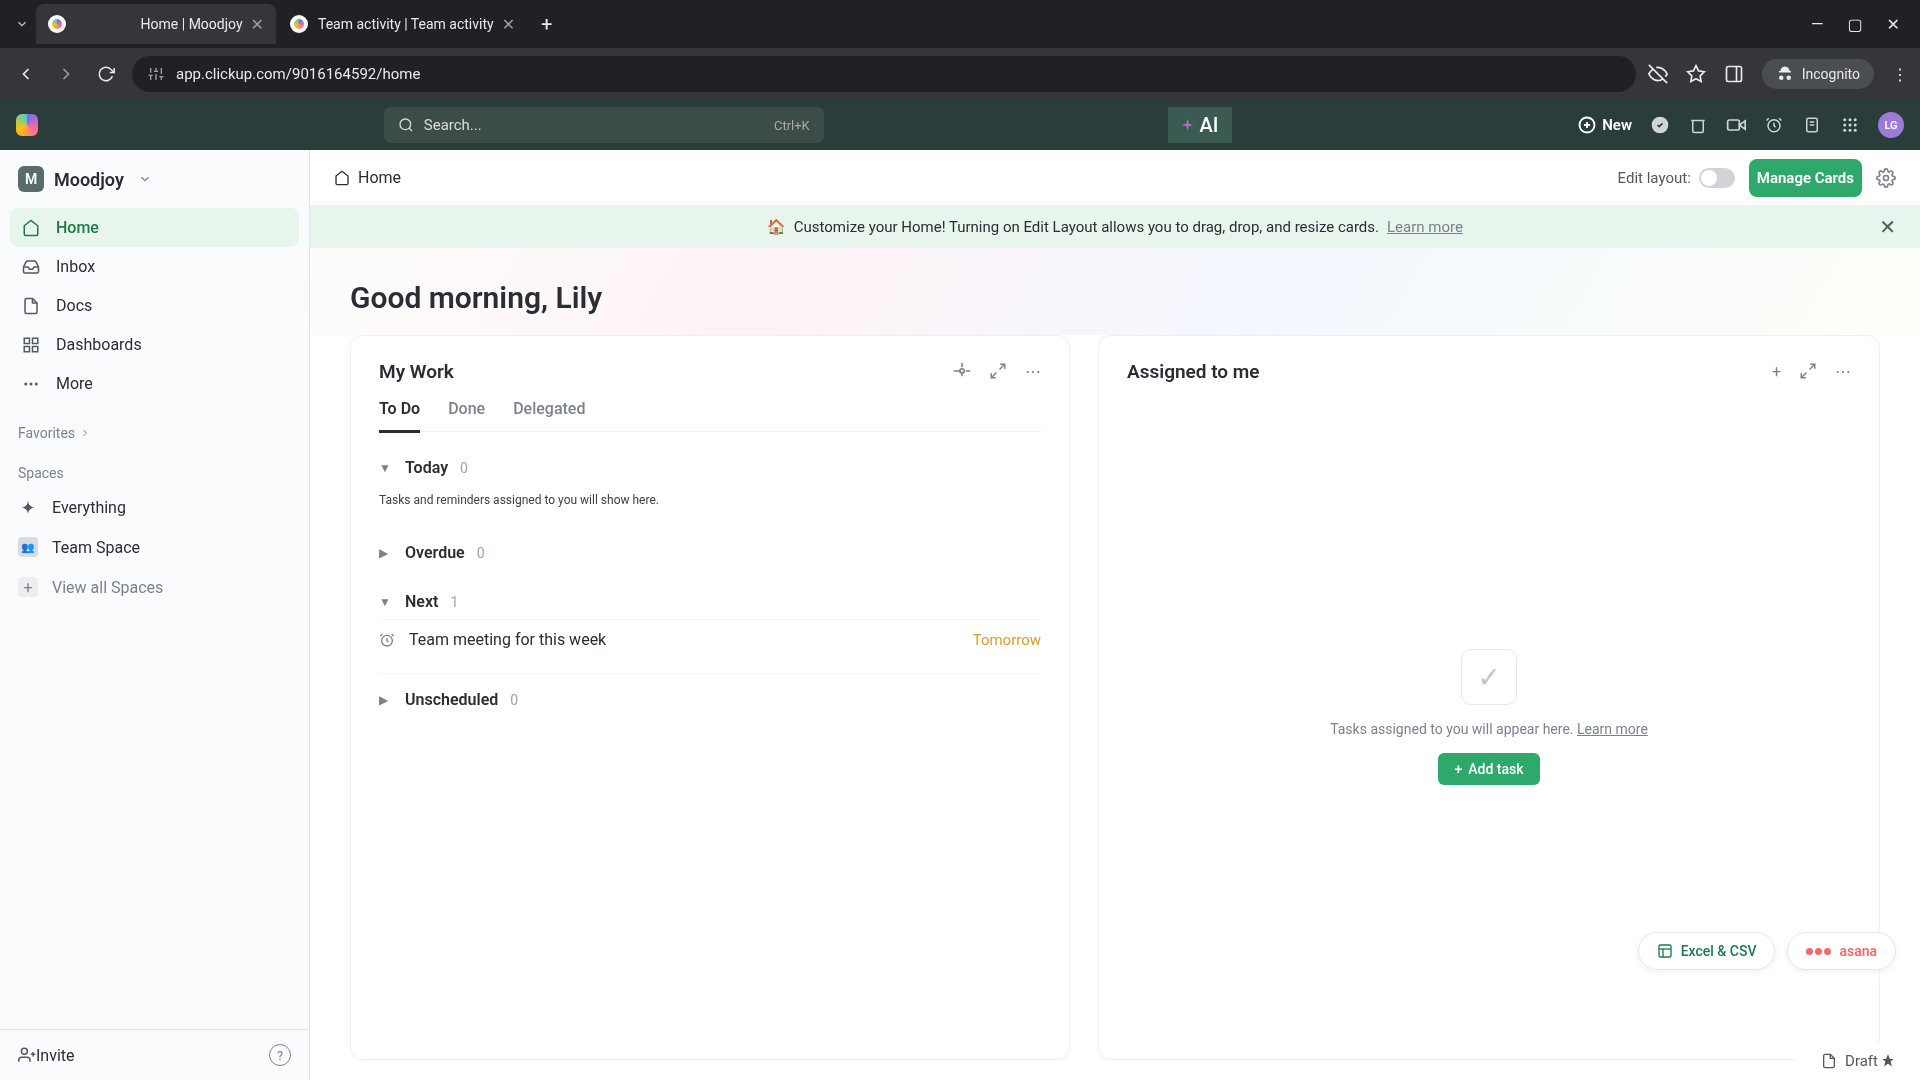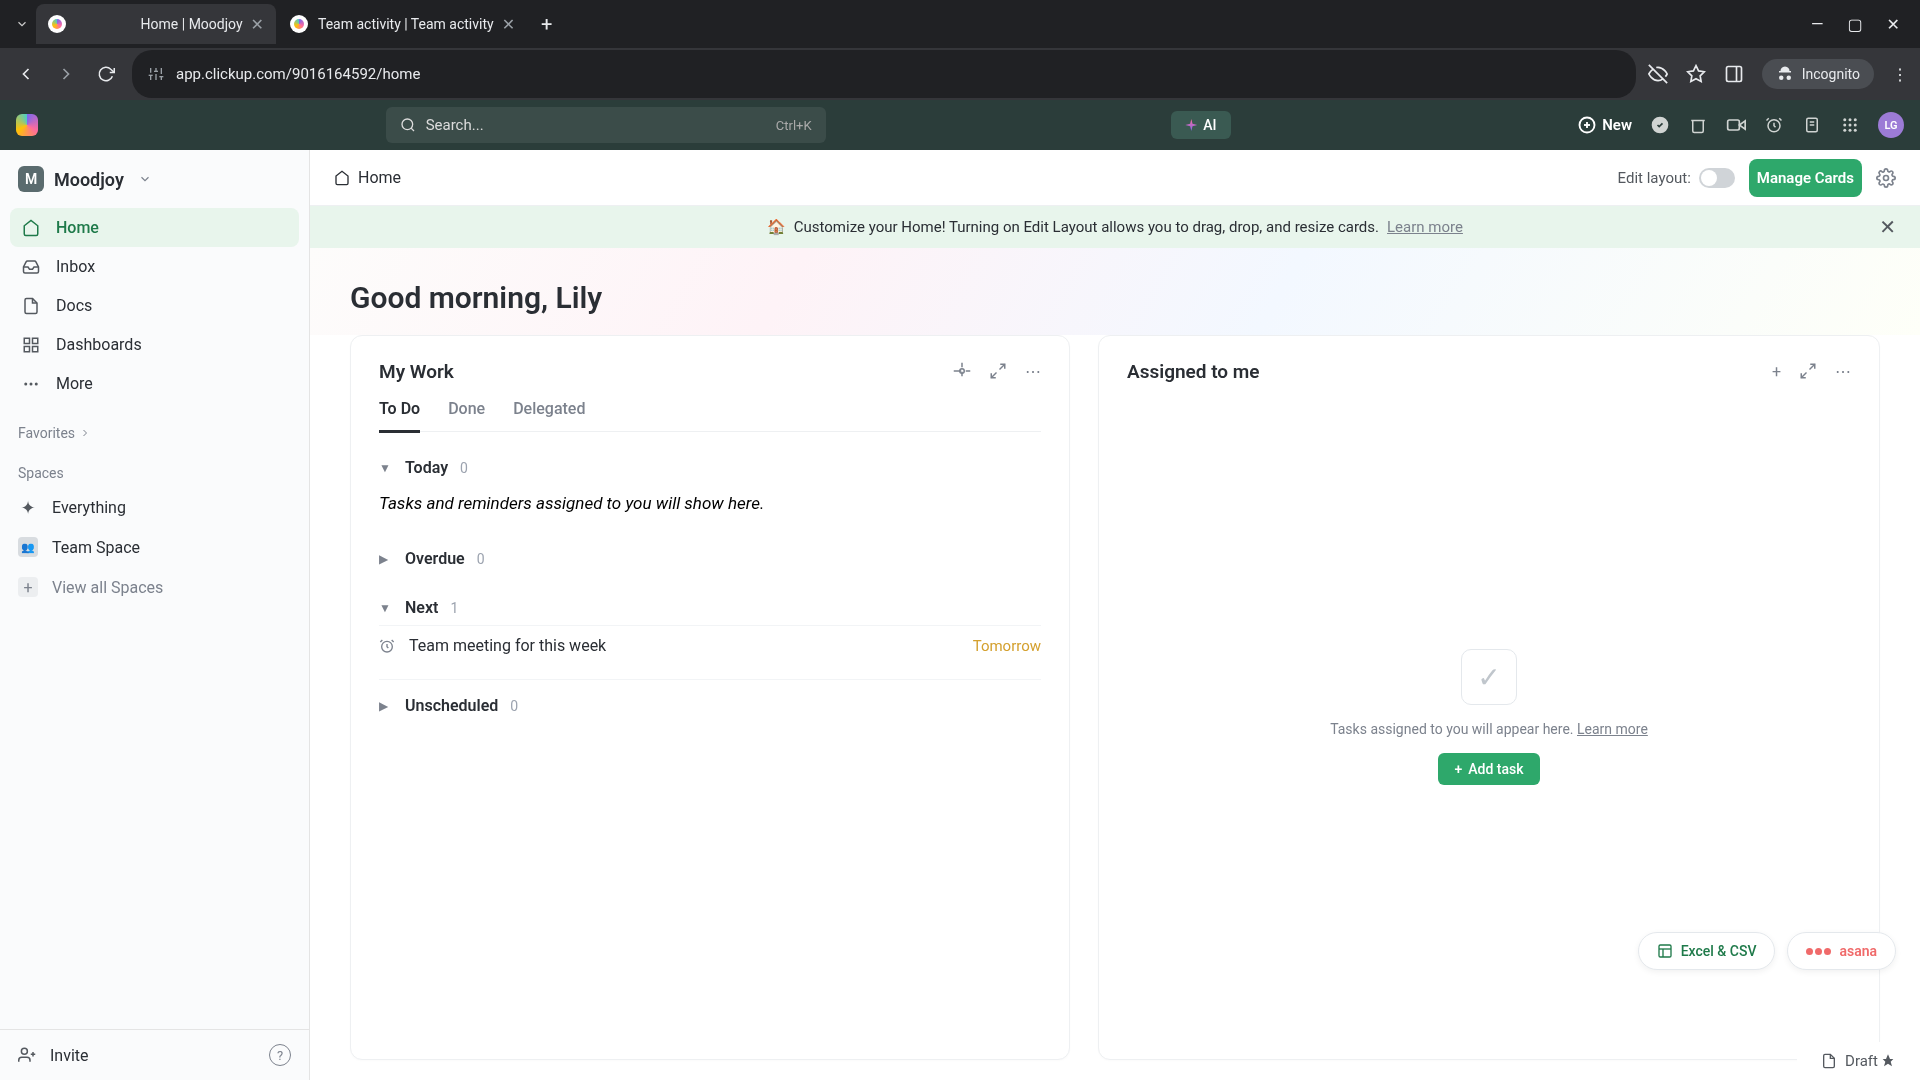--- a/index.html
+++ b/index.html
@@ -13,31 +13,31 @@
 .tab .favicon { width: 18px; height: 18px; margin-right: 10px; border-radius: 50%; background: #fff; display:flex; align-items:center; justify-content:center; }
 .tab .favicon-inner { width:10px; height:10px; border-radius:50%; background: conic-gradient(#7b68ee, #ff6b9d, #ffc107, #4ecdc4); }
 .tab .title { flex: 1; white-space: nowrap; overflow: hidden; text-overflow: ellipsis; }
 .tab .close { margin-left: 8px; color: #9aa0a6; font-size: 16px; }
 .new-tab { color: #e8eaed; font-size: 20px; padding: 0 12px; }
 .window-controls { margin-left: auto; display: flex; gap: 24px; color: #e8eaed; padding-right: 12px; }
 
 .addr-bar { background: #35363a; height: 52px; display: flex; align-items: center; padding: 0 12px; gap: 12px; }
 .nav-btn { width: 28px; height: 28px; display:flex; align-items:center; justify-content:center; color: #9aa0a6; }
 .nav-btn.enabled { color: #e8eaed; }
-.url-box { flex: 1; background: #202124; border-radius: 20px; height: 48px; display: flex; align-items: center; padding: 0 16px; color: #e8eaed; font-size: 15px; gap: 12px; }
+.url-box { flex: 1; background: #202124; border-radius: 20px; height: 36px; display: flex; align-items: center; padding: 0 16px; color: #e8eaed; font-size: 15px; gap: 12px; }
 .url-icon { color: #9aa0a6; }
 .addr-right { display: flex; align-items: center; gap: 18px; color: #e8eaed; }
 .incognito { display:flex; align-items:center; gap:8px; background:#4a4d52; padding:6px 14px; border-radius:18px; font-size:14px; }
 
 
 .app-header { background: #2b3d3a; height: 50px; display: flex; align-items: center; padding: 0 16px; gap: 12px; }
 .app-logo { width: 22px; height: 22px; border-radius: 6px; background: conic-gradient(#7b68ee, #ff6b9d, #ffc107, #4ecdc4); }
 .search-box { margin-left: auto; margin-right: auto; width: 440px; height: 36px; background: rgba(255,255,255,0.08); border-radius: 6px; display: flex; align-items: center; padding: 0 14px; color: #dcdcdc; font-size: 15px; gap: 10px; position: relative; }
 .search-box .kbd { margin-left: auto; color: #aaa; font-size: 13px; }
-.ai-btn { background: #3a5a52; color: #fff; padding: 6px 14px; border-radius: 6px; font-size: 14px; font-weight: 500; display:flex; align-items:center; gap:6px; margin-left:-2px; }
+.ai-btn { background: #3a5a52; color: #fff; padding: 6px 14px; border-radius: 0; font-size: 20px; font-weight: 500; display:flex; align-items:center; gap:6px; margin-left:-2px; }
 .ai-btn .spark { width:12px; height:12px; background: linear-gradient(#ff6b9d,#7b68ee); clip-path: polygon(50% 0,60% 40%,100% 50%,60% 60%,50% 100%,40% 60%,0 50%,40% 40%); }
 .header-right { display: flex; align-items: center; gap: 18px; margin-left: auto; }
 .new-btn { display:flex; align-items:center; gap:6px; color:#fff; font-weight:600; font-size:15px; }
 .hdr-icon { color: #d0d4d2; width:20px; height:20px; display:flex; align-items:center; justify-content:center; }
 .avatar { width: 26px; height: 26px; border-radius: 50%; background: #9c7bd6; color:#fff; font-size:11px; font-weight:600; display:flex; align-items:center; justify-content:center; }
 
 
 .app-body { display: flex; height: calc(1080px - 48px - 52px - 50px); }
 .sidebar { width: 310px; border-right: 1px solid #e4e4e4; display: flex; flex-direction: column; background: #fafbfc; }
 .workspace { display: flex; align-items: center; gap: 10px; padding: 16px 18px 12px; font-size: 18px; font-weight: 600; color: #2a2e34; }
@@ -47,21 +47,21 @@
 .nav-item { display: flex; align-items: center; gap: 14px; padding: 10px 12px; border-radius: 8px; font-size: 16px; color: #2a2e34; cursor: pointer; }
 .nav-item.active { background: #e8f5ec; color: #1f7a4a; font-weight: 500; }
 .nav-item .nicon { width: 20px; color: #54595f; display:flex; }
 .nav-item.active .nicon { color: #1f7a4a; }
 .section-label { padding: 18px 18px 6px; font-size: 14px; color: #7c828d; display:flex; align-items:center; gap:4px; }
 .space-item { display:flex; align-items:center; gap:14px; padding:10px 18px; font-size:16px; color:#2a2e34; }
 .space-item .sicon { width:20px; height:20px; display:flex; align-items:center; justify-content:center; color:#54595f; }
 .everything-icon { font-size:18px; }
 .team-space-icon { width:20px; height:20px; background:#d8dce0; border-radius:4px; display:flex; align-items:center; justify-content:center; font-size:11px; }
 .add-space-icon { width:20px; height:20px; background:#eceef0; border-radius:4px; display:flex; align-items:center; justify-content:center; color:#7c828d; }
-.sidebar-footer { margin-top: auto; border-top: 1px solid #e4e4e4; padding: 14px 18px; display:flex; align-items:center; gap:14px; color:#2a2e34; font-size:16px; }
+.sidebar-footer { margin-top: auto; border-top: 1px solid #e4e4e4; padding: 14px 18px; display:flex; align-items:center; color:#2a2e34; font-size:16px; }
 .sidebar-footer .help { margin-left:auto; width:22px; height:22px; border:1.5px solid #7c828d; border-radius:50%; display:flex; align-items:center; justify-content:center; font-size:13px; color:#7c828d; }
 
 
 .content { flex: 1; display: flex; flex-direction: column; background:#fff; overflow:hidden; }
 .content-topbar { height: 56px; display: flex; align-items: center; padding: 0 24px; border-bottom: 1px solid #eef0f2; gap: 12px; }
 .bc { display:flex; align-items:center; gap:8px; font-size:16px; color:#2a2e34; }
 .topbar-right { margin-left:auto; display:flex; align-items:center; gap:14px; }
 .edit-layout { font-size:15px; color:#54595f; display:flex; align-items:center; gap:8px; }
 .toggle { width:36px; height:20px; background:#d0d4d8; border-radius:10px; position:relative; }
 .toggle::after { content:""; position:absolute; width:16px; height:16px; background:#fff; border-radius:50%; top:2px; left:2px; }
@@ -83,21 +83,21 @@
 
 .tabs { display:flex; gap:28px; border-bottom:1px solid #eef0f2; margin-bottom:18px; }
 .tab-btn { padding-bottom:12px; font-size:16px; color:#7c828d; font-weight:500; }
 .tab-btn.active { color:#2a2e34; font-weight:600; border-bottom:3px solid #2a2e34; margin-bottom:-2px; }
 
 .group { margin-bottom:14px; }
 .group-head { display:flex; align-items:center; gap:12px; padding:8px 0; }
 .caret { color:#7c828d; font-size:12px; width:14px; }
 .group-name { font-size:16px; font-weight:600; color:#2a2e34; }
 .group-count { font-size:14px; color:#9ca3af; }
-.empty-text { color:#000000; font-size:17px; padding:8px 0 14px;font-style:italic; }
+.empty-text { color:#404040; font-size:12px; padding:8px 0 14px; }
 .task-row { display:flex; align-items:center; gap:14px; padding:10px 0; border-top:1px solid #f2f4f6; }
 .task-row .ticon { color:#7c828d; }
 .task-row .tname { font-size:16px; color:#2a2e34; flex:1; }
 .task-row .due { font-size:15px; color:#d4a02e; }
 
 .empty-state { flex:1; display:flex; flex-direction:column; align-items:center; justify-content:center; gap:16px; }
 .empty-icon { width:56px; height:56px; border:1px solid #e4e8ec; border-radius:10px; display:flex; align-items:center; justify-content:center; color:#c0c6cc; font-size:28px; }
 .empty-msg { font-size:14px; color:#7c828d; }
 .empty-msg a { color:#7c828d; text-decoration:underline; }
 .add-task-btn { background:#2ea86b; color:#fff; padding:8px 16px; border-radius:6px; font-size:14px; font-weight:500; display:flex; align-items:center; gap:6px; }

